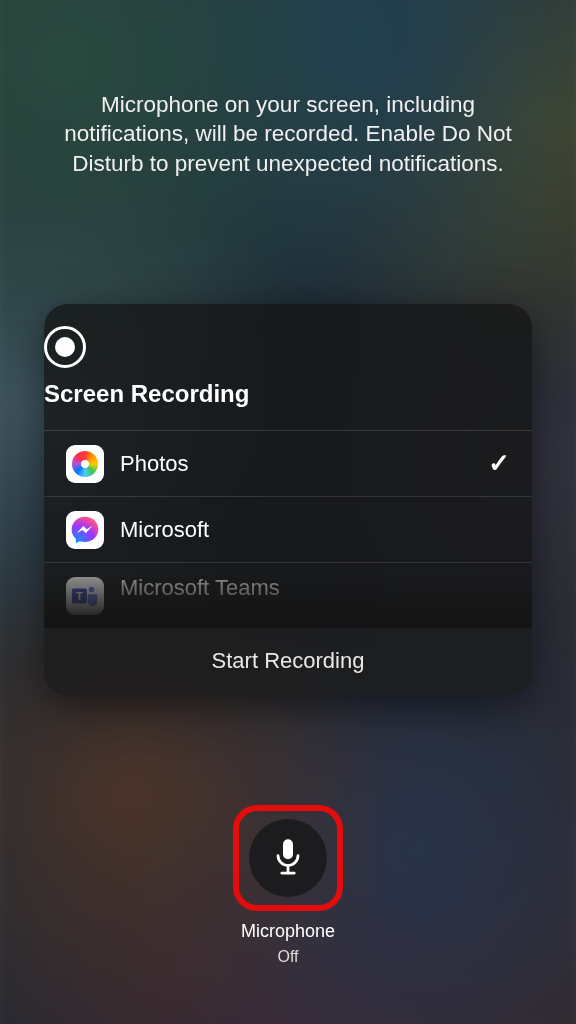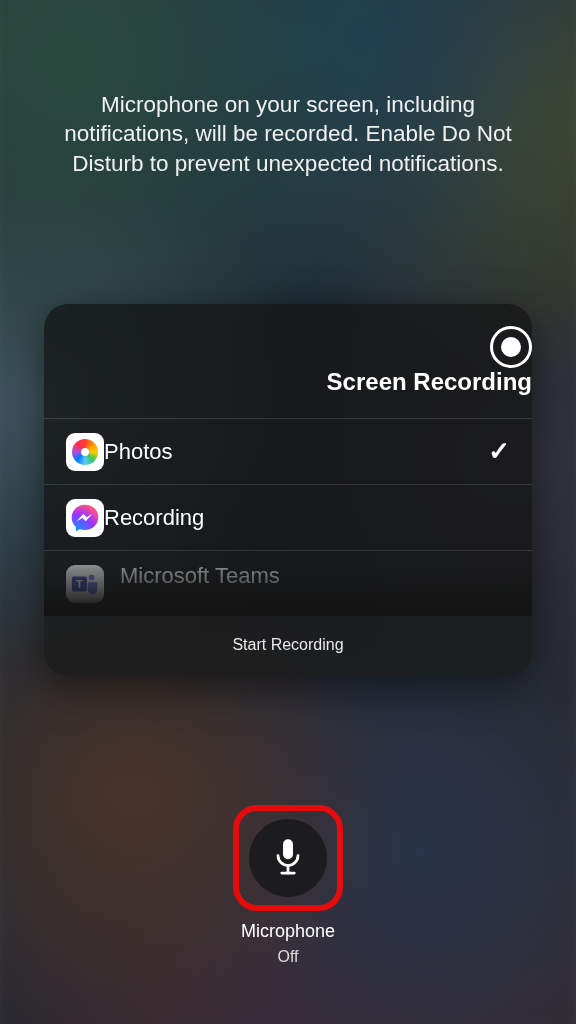--- a/index.html
+++ b/index.html
@@ -45,22 +45,22 @@
     overflow: hidden;
     display: flex;
     flex-direction: column;
     box-shadow: 0 10px 40px rgba(0,0,0,0.5);
   }
 
   .card-header {
     padding: 22px 0 22px 0;
     display: flex;
     flex-direction: column;
-    align-items: flex-end;
-    gap: 0;
+    align-items: flex-start;
+    gap: 12px;
   }
 
   .record-glyph {
     width: 42px; height: 42px;
     border: 3px solid #fff;
     border-radius: 50%;
     position: relative;
   }
   .record-glyph::after {
     content: "";
@@ -81,20 +81,21 @@
     overflow: hidden;
     position: relative;
     border-top: 1px solid rgba(255,255,255,0.14);
   }
 
   .app-row {
     display: flex;
     align-items: center;
     height: 66px;
     padding: 0 22px;
+    gap: 16px;
     border-bottom: 1px solid rgba(255,255,255,0.12);
     cursor: pointer;
   }
   .app-row:last-child { border-bottom: none; }
 
   .app-icon {
     width: 38px; height: 38px;
     border-radius: 9px;
     flex-shrink: 0;
     display: flex;
@@ -147,21 +148,21 @@
     align-items: center;
     padding: 0 22px;
     gap: 16px;
     opacity: 0.5;
   }
   .row-cut .app-label { position:relative; top:-8px;}
 
   .start-button {
     text-align: center;
     padding: 20px 0 22px 0;
-    font-size: 16px;
+    font-size: 22px;
     color: #e8e8e8;
     background: rgba(255,255,255,0.02);
     cursor: pointer;
     position: relative;
     z-index: 2;
     
   }
   .fade-mask {
     position:absolute; left:0; right:0; top:145px; height:55px;
     background: linear-gradient(to bottom, rgba(20,20,20,0) 0%, rgba(20,20,20,0.95) 80%);
@@ -227,21 +228,21 @@
               <radialGradient id="mg" cx="20%" cy="100%" r="110%">
                 <stop offset="0%" stop-color="#0099FF"></stop>
                 <stop offset="60%" stop-color="#A033FF"></stop>
                 <stop offset="95%" stop-color="#FF5280"></stop>
               </radialGradient>
             </defs>
             <path fill="url(#mg)" d="M18 2C9.2 2 2 8.6 2 17.3c0 4.6 1.9 8.5 5 11.2V34l4.6-2.5c1.9.6 4 .9 6.4.9 8.8 0 16-6.6 16-15.3S26.8 2 18 2z"></path>
             <path fill="#fff" d="M8 22l8-9 4 4 7-4-8 9-4-4z"></path>
           </svg>
       </div>
-      <div class="app-label">Recording</div>
+      <div class="app-label">Microsoft</div>
     </div>
     <div class="row-cut">
       <div class="app-icon teams-icon">
         <svg viewBox="0 0 32 32">
             <rect x="2" y="8" width="16" height="16" rx="2" fill="#4b53bc"></rect>
             <text x="10" y="20" text-anchor="middle" fill="#fff" font-size="12" font-family="Arial" font-weight="bold">T</text>
             <circle cx="23" cy="9" r="3" fill="#7b83eb"></circle>
             <path d="M19 14h10v8a5 5 0 0 1-10 0z" fill="#7b83eb"></path>
           </svg>
       </div>

